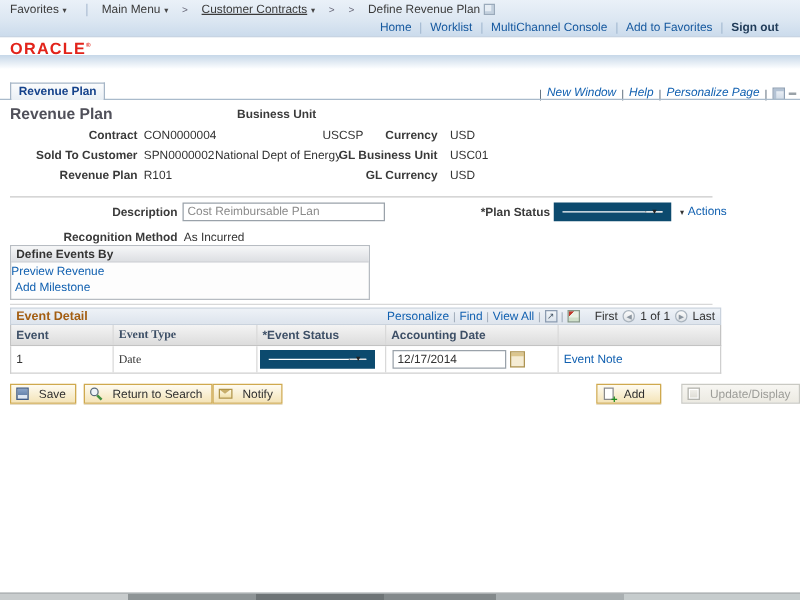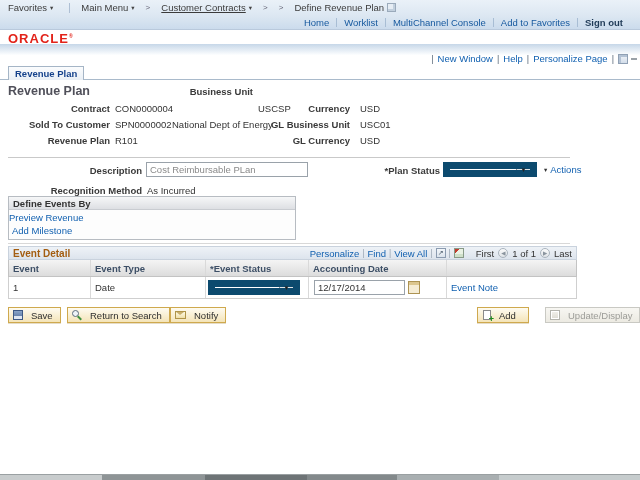--- a/index.html
+++ b/index.html
@@ -28,21 +28,21 @@
   .signout { color:#1f3a57; font-weight:bold; }
 
   .logorow { position:absolute; top:30px; left:0; width:640px; height:14px; background:#fff; }
   .oracle { position:absolute; left:8px; top:1px; font-size:13px; font-weight:bold; color:#e2231a; letter-spacing:1px; }
   .oracle .tm { font-size:5px; vertical-align:super; letter-spacing:0; }
   .fadeband { position:absolute; top:44px; left:0; width:640px; height:11px;
     background:linear-gradient(180deg,#c6d7e8,#fdfeff); }
 
   
   .pagelinks { position:absolute; top:53px; right:3px; display:flex; align-items:center; font-size:9.5px; }
-  .pl { color:#1160b0; margin:0 4px; white-space:nowrap; }
+  .pl { color:#1160b0; margin:16px 4px; white-space:nowrap;font-style:italic; }
   .plsep { color:#5a6a7a; font-size:9px; }
   .ico-layout { display:inline-block; width:10px; height:10px; border:1px solid #8fa0b4;
     background:linear-gradient(#f0f4f9,#d3dde9); box-shadow:inset 2px 0 0 #b3c2d4, inset 0 2px 0 #b3c2d4; margin-left:4px; cursor:pointer; }
   .dash { display:inline-block; width:6px; height:2px; background:#9aa2a8; margin-left:3px; }
 
   
   .tabline { position:absolute; top:79px; left:0; width:640px; border-top:1px solid #a9bacb; }
   .tab { position:absolute; top:66px; left:8px; height:14px; z-index:2; display:inline-flex; align-items:center;
     padding:0 6px; border:1px solid #a5b5c6; border-bottom:none;
     background:linear-gradient(#fbfcfd,#e9eff5); color:#15428b; font-weight:bold; font-size:9.5px; cursor:pointer; }
@@ -89,21 +89,21 @@
     font-size:5.5px; color:#8a949e; cursor:pointer; }
   .ghead { display:flex; height:17px; background:linear-gradient(#f4f4f4,#dcdcdc);
     border-left:1px solid #c3c3c3; border-right:1px solid #c3c3c3; border-bottom:1px solid #c3c3c3;
     font-weight:bold; color:#3d4f66; }
   .ghead .gc { padding:3px 0 0 4px; }
   .grow { display:flex; height:22px; background:#fff;
     border-left:1px solid #cfcfcf; border-right:1px solid #cfcfcf; border-bottom:1px solid #cfcfcf; color:#333; }
   .grow .gc { display:flex; align-items:center; padding-left:4px; }
   .gc { border-right:1px solid #d9d9d9; }
   .gc:last-child { border-right:none; }
-  .c1 { width:82px; } .c2 { width:115px; } .c3 { width:103px; } .c4 { width:138px; } .c5 { flex:1; }
+  .c1 { width:82px; } .c2 { width:115px;font-family:Liberation Serif, serif; } .c3 { width:103px; } .c4 { width:138px; } .c5 { flex:1; }
   .row-sel { width:92px; margin-left:-2px; }
   .date { width:91px; margin-left:1px; }
   .ico-cal { display:inline-block; width:12px; height:13px; border:1px solid #ad9352; background:#f5ecd4;
     box-shadow:inset 0 3px 0 #dcc68e; margin-left:3px; cursor:pointer; }
   .note { padding-left:3px; }
 
   
   .btn { position:absolute; top:307px; display:inline-flex; align-items:center; gap:8px; height:16px;
     padding:0 7px 0 4px; border:1px solid #cfa94e; background:linear-gradient(#fefbf1,#f4e4b8);
     font-size:9.5px; color:#2f2f2f; cursor:pointer; box-shadow:0 1px 0 rgba(170,140,70,.3); }

